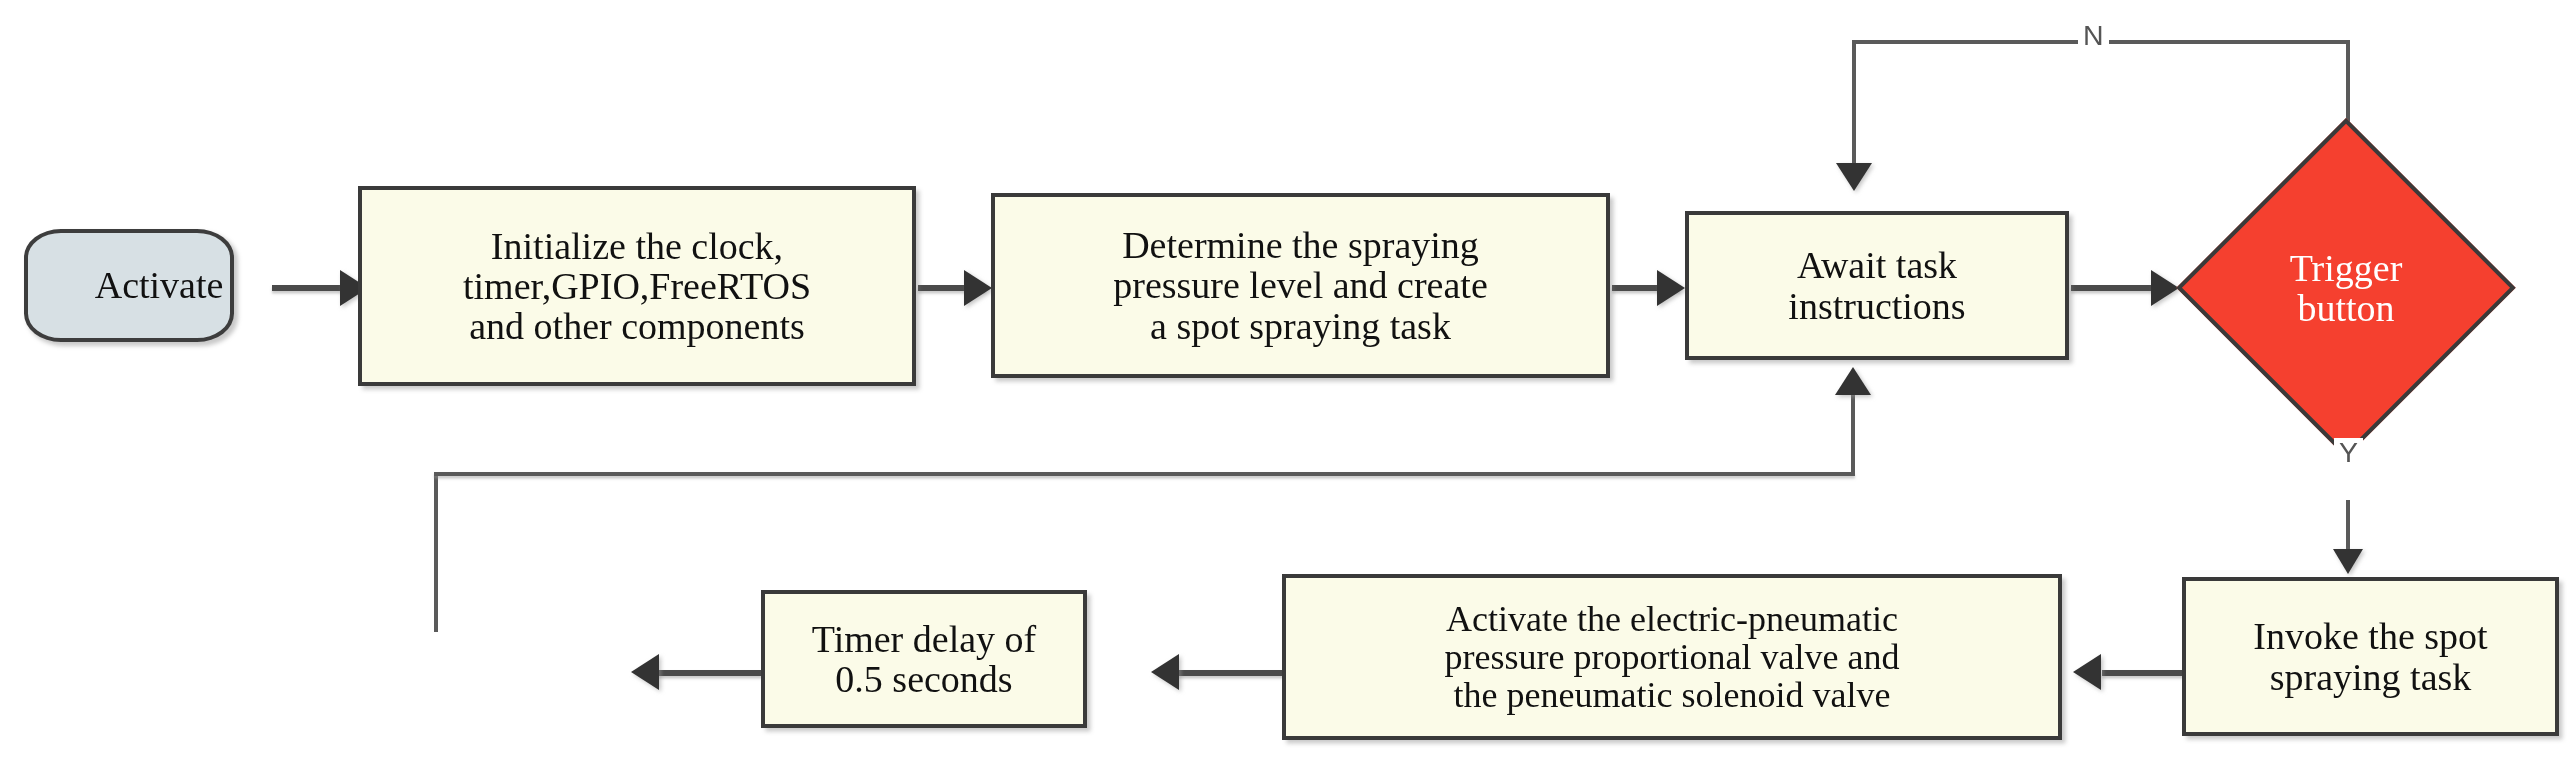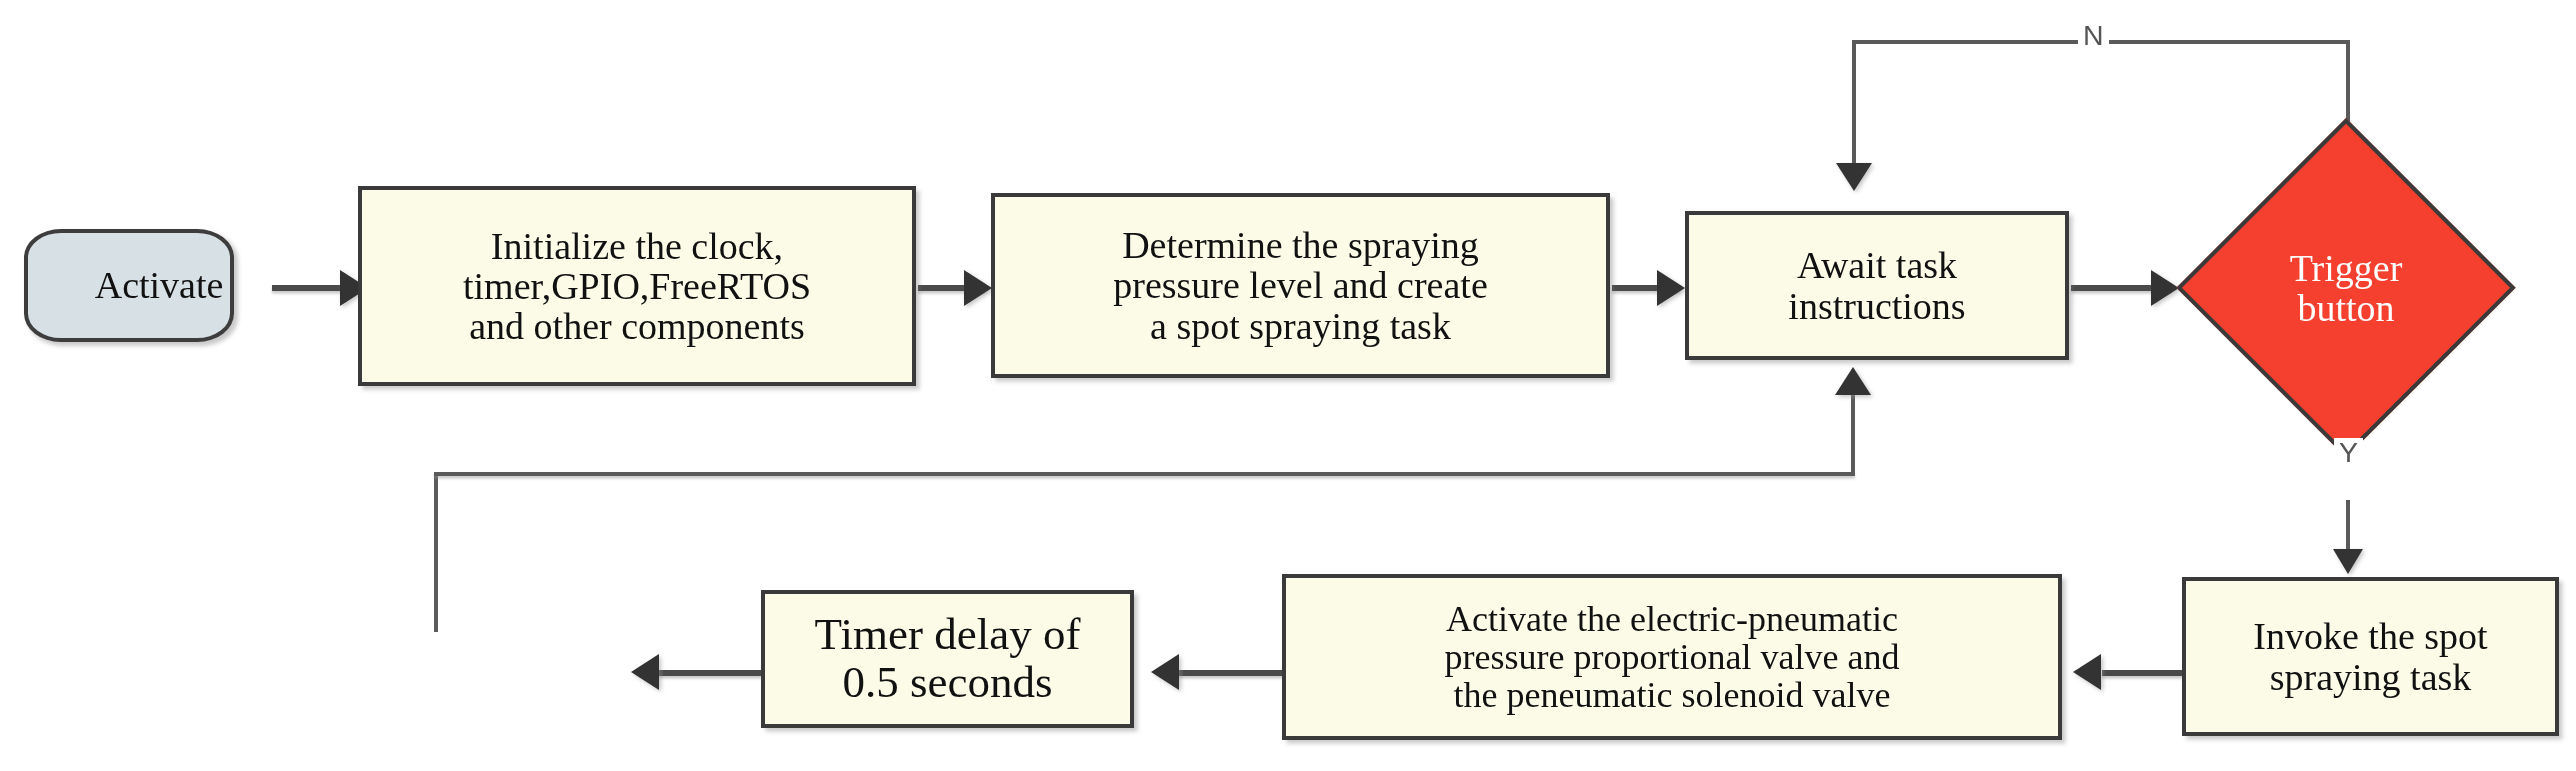--- a/index.html
+++ b/index.html
@@ -202,20 +202,20 @@
     <span class="label">Activate the electric-pneumatic
 pressure proportional valve and
 the peneumatic solenoid valve</span>
   </div>
 
   <div class="node proc" style="left:2182px; top:577px; width:377px; height:159px; font-size:38px;">
     <span class="label">Invoke the spot
 spraying task</span>
   </div>
 
-  <div class="node proc" style="left:761px; top:590px; width:373px; height:138px; font-size:45px;">
+  <div class="node proc" style="left:761px; top:590px; width:326px; height:138px; font-size:38px;">
     <span class="label">Timer delay of
 0.5 seconds</span>
   </div>
 
 
 </div>
 
 
 </body></html>

